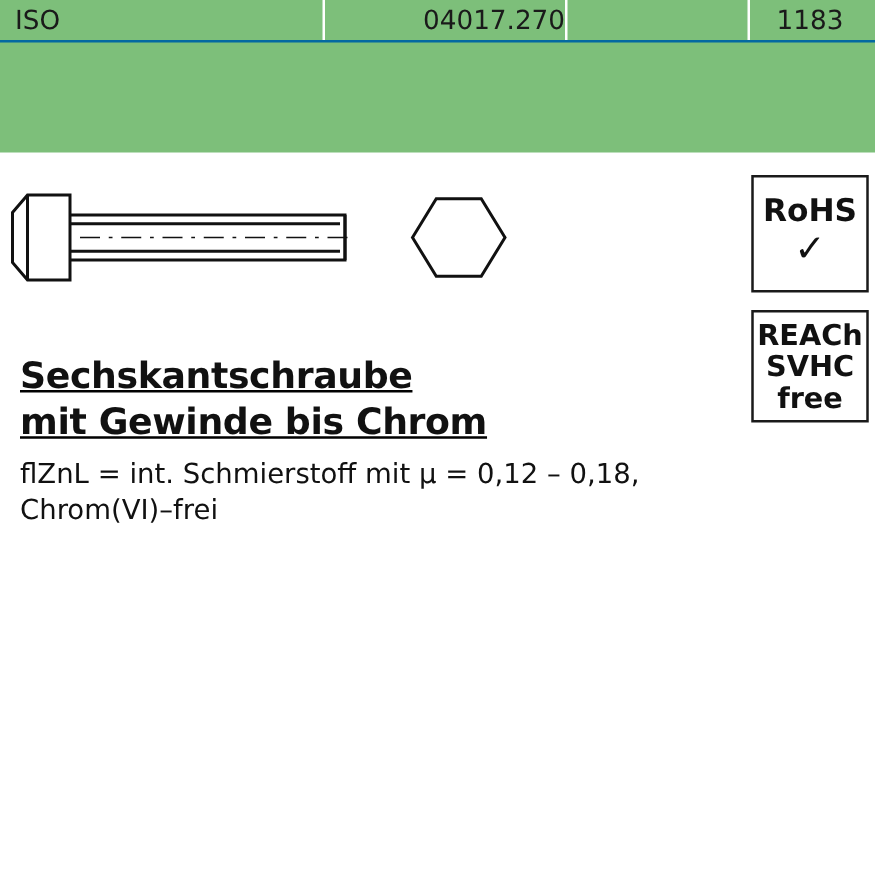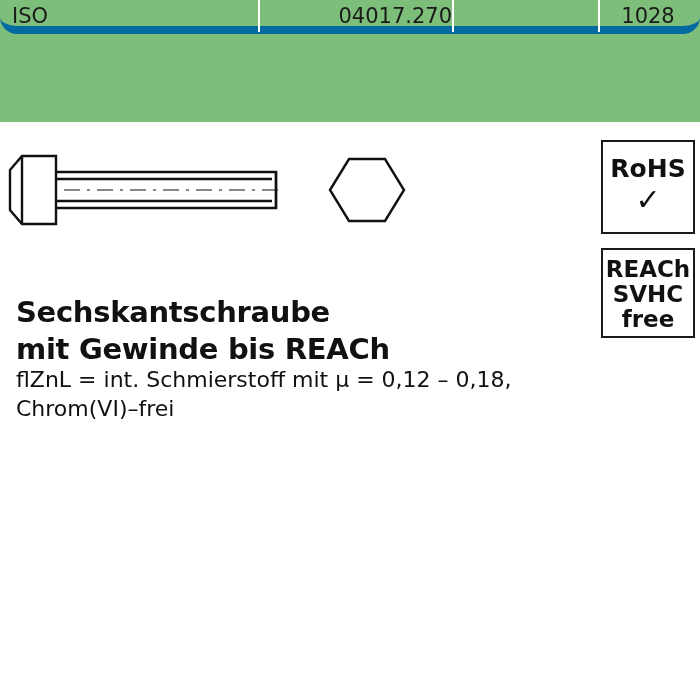--- a/index.html
+++ b/index.html
@@ -26,23 +26,22 @@
     left: 0;
     top: 0;
     width: 700px;
     height: 122px;
     background: #7dbf7a;
     box-sizing: border-box;
   }
   .header-top {
     position: relative;
     height: 34px;
-    border-bottom: 8px solid #0369a1;
-    box-sizing: border-box;
-    border-radius: 17px;
+    border-bottom: 2px solid #0369a1;
+    box-sizing: border-box;
   }
   .hdr-cell {
     position: absolute;
     top: 0;
     height: 32px;
     line-height: 32px;
     font-size: 21px;
     color: #1a1a1a;
     font-family: "DejaVu Sans", sans-serif;
     white-space: nowrap;
@@ -159,22 +158,23 @@
     left: 0;
     top: 130px;
     width: 600px;
     height: 130px;
   }
 
   
   .desc {
     position: absolute;
     left: 16px;
-    top: 295px;
+    top: 283px;
     width: 600px;
+    text-decoration: underline;
   }
   .desc-l1 {
     font-size: 29px;
     font-weight: bold;
     color: #111111;
     letter-spacing: -0.3px;
     line-height: 35px;
     white-space: nowrap;
   }
   .desc-l2 {
@@ -205,21 +205,21 @@
 <div class="page">
 
   <div class="header">
 
     <div class="header-top">
       <div class="hdr-cell hdr-standard">ISO</div>
       <div class="vsep vsep-1"></div>
       <div class="hdr-cell hdr-artno">04017.270</div>
       <div class="vsep vsep-2"></div>
       <div class="vsep vsep-3"></div>
-      <div class="hdr-cell hdr-refno">1028</div>
+      <div class="hdr-cell hdr-refno">1183</div>
     </div>
 
   </div>
 
   <div class="badge badge-rohs">
     <div class="b-title">RoHS</div>
     <div class="b-check">✓</div>
   </div>
 
   <div class="badge badge-reach">
@@ -253,21 +253,21 @@
 
         <g>
           <path d="M 330 60 L 349 29 L 385 29 L 404 60 L 385 91 L 349 91 Z"></path>
         </g>
       </g>
     </svg>
   </div>
 
   <div class="desc">
     <div class="desc-l1">Sechskantschraube</div>
-    <div class="desc-l2">mit Gewinde bis REACh</div>
+    <div class="desc-l2">mit Gewinde bis Chrom</div>
   </div>
 
   <div class="notes">
     <div class="note-line">flZnL = int. Schmierstoff mit µ = 0,12 – 0,18,</div>
     <div class="note-line">Chrom(VI)–frei</div>
   </div>
 
 </div>
 
 </body></html>

